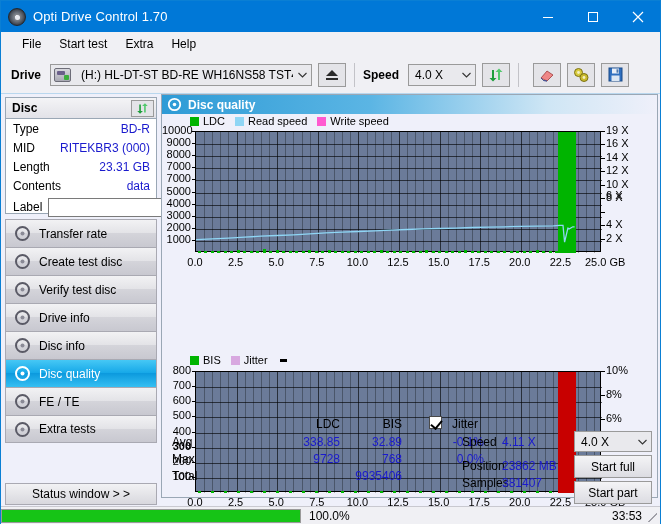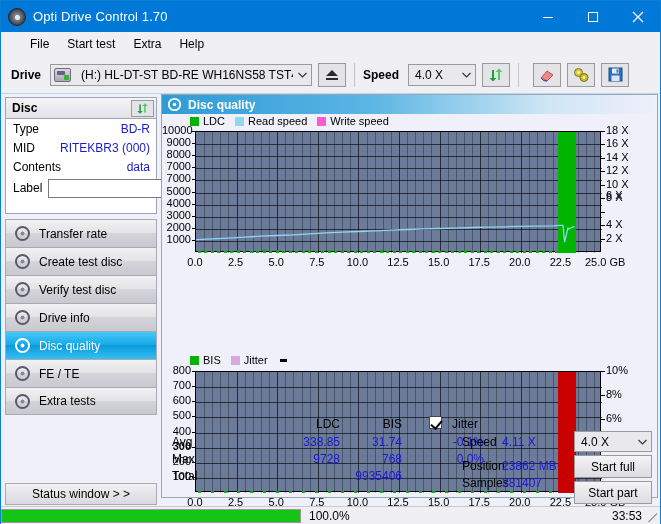--- a/index.html
+++ b/index.html
@@ -42,21 +42,21 @@
   .win-btn {
     width: 45px; height: 31px; display: flex; align-items: center; justify-content: center;
     color: #fff; font-size: 13px;
   }
   .win-btn svg { display: block; }
 
   
   .menubar {
     position: absolute; left: 0; top: 31px; width: 659px; height: 24px;
     background: #f0f0f4;
-    display: flex; align-items: center; padding-left: 20px;
+    display: flex; align-items: center; padding-left: 12px;
   }
   .menu-item {
     padding: 3px 9px; font-size: 12px; color: #000;
   }
 
   
   .toolbar {
     position: absolute; left: 0; top: 55px; width: 659px; height: 38px;
     background: #f0f0f4;
     display: flex; align-items: center;
@@ -316,20 +316,24 @@
     </div>
     <div class="disc-row">
       <span class="k">Type</span>
       <span class="v">BD-R</span>
     </div>
     <div class="disc-row">
       <span class="k">MID</span>
       <span class="v">RITEKBR3 (000)</span>
     </div>
     <div class="disc-row">
+      <span class="k">Length</span>
+      <span class="v">23.31 GB</span>
+    </div>
+    <div class="disc-row">
       <span class="k">Contents</span>
       <span class="v">data</span>
     </div>
     <div class="label-row">
       <span class="k">Label</span>
       <input class="label-in" type="text" placeholder="" style="">
       <div class="disc-btn">
         <svg width="15" height="15" viewBox="0 0 16 16">
           <circle cx="8" cy="8" r="7" fill="#e8e06a" stroke="#8a7f1e"></circle>
           <circle cx="8" cy="8" r="2.2" fill="#fdfbe2" stroke="#8a7f1e" stroke-width="0.7"></circle>
@@ -367,20 +371,29 @@
       <span>Verify test disc</span>
     </div>
     <div class="nav">
       <span class="nico">
         <svg width="17" height="17" viewBox="0 0 17 17">
             <circle cx="8.5" cy="8.5" r="6.5" fill="none" stroke="#5a5a66" stroke-width="2"></circle>
             <circle cx="8.5" cy="8.5" r="2" fill="#8a8a96"></circle>
           </svg>
       </span>
       <span>Drive info</span>
+    </div>
+    <div class="nav">
+      <span class="nico">
+        <svg width="17" height="17" viewBox="0 0 17 17">
+            <circle cx="8.5" cy="8.5" r="6.5" fill="none" stroke="#5a5a66" stroke-width="2"></circle>
+            <circle cx="8.5" cy="8.5" r="2" fill="#8a8a96"></circle>
+          </svg>
+      </span>
+      <span>Disc info</span>
     </div>
     <div class="nav sel">
       <span class="nico">
         <svg width="17" height="17" viewBox="0 0 17 17">
             <circle cx="8.5" cy="8.5" r="6.5" fill="none" stroke="#ffffff" stroke-width="2"></circle>
             <circle cx="8.5" cy="8.5" r="2" fill="#ffffff"></circle>
           </svg>
       </span>
       <span>Disc quality</span>
     </div>
@@ -578,21 +591,21 @@
         <div class="yr" style="left: 444px; top: 64.2222px;">8 X</div>
         <div style="position: absolute; background: rgb(0, 0, 0); left: 439px; top: 71px; width: 4px; height: 1px;"></div>
         <div class="yr" style="left: 444px; top: 50.7778px;">10 X</div>
         <div style="position: absolute; background: rgb(0, 0, 0); left: 439px; top: 58px; width: 4px; height: 1px;"></div>
         <div class="yr" style="left: 444px; top: 37.3333px;">12 X</div>
         <div style="position: absolute; background: rgb(0, 0, 0); left: 439px; top: 44px; width: 4px; height: 1px;"></div>
         <div class="yr" style="left: 444px; top: 23.8889px;">14 X</div>
         <div style="position: absolute; background: rgb(0, 0, 0); left: 439px; top: 31px; width: 4px; height: 1px;"></div>
         <div class="yr" style="left: 444px; top: 10.4444px;">16 X</div>
         <div style="position: absolute; background: rgb(0, 0, 0); left: 439px; top: 17px; width: 4px; height: 1px;"></div>
-        <div class="yr" style="left: 444px; top: -3px;">18 X</div>
+        <div class="yr" style="left: 444px; top: -3px;">19 X</div>
         <div style="position: absolute; background: rgb(0, 0, 0); left: 439px; top: 4px; width: 4px; height: 1px;"></div>
         <div class="xl" style="left: 17px; top: 129px; width: 32px; text-align: center;">0.0</div>
         <div class="xl" style="left: 57.6px; top: 129px; width: 32px; text-align: center;">2.5</div>
         <div class="xl" style="left: 98.2px; top: 129px; width: 32px; text-align: center;">5.0</div>
         <div class="xl" style="left: 138.8px; top: 129px; width: 32px; text-align: center;">7.5</div>
         <div class="xl" style="left: 179.4px; top: 129px; width: 32px; text-align: center;">10.0</div>
         <div class="xl" style="left: 220px; top: 129px; width: 32px; text-align: center;">12.5</div>
         <div class="xl" style="left: 260.6px; top: 129px; width: 32px; text-align: center;">15.0</div>
         <div class="xl" style="left: 301.2px; top: 129px; width: 32px; text-align: center;">17.5</div>
         <div class="xl" style="left: 341.8px; top: 129px; width: 32px; text-align: center;">20.0</div>
@@ -738,21 +751,21 @@
       </div>
 
     <div class="stats">
       <div class="lbl" style="left:118px;top:4px;width:60px;text-align:right">LDC</div>
       <div class="lbl" style="left:190px;top:4px;width:50px;text-align:right">BIS</div>
       <div class="cbox" style="left:267px;top:3px"></div>
       <div class="lbl" style="left:290px;top:4px">Jitter</div>
 
       <div class="lbl" style="left:10px;top:22px">Avg</div>
       <div class="val" style="left:100px;top:22px;width:78px">338.85</div>
-      <div class="val" style="left:182px;top:22px;width:58px">31.74</div>
+      <div class="val" style="left:182px;top:22px;width:58px">32.89</div>
       <div class="val" style="left:262px;top:22px;width:60px">-0.1%</div>
 
       <div class="lbl" style="left:10px;top:39px">Max</div>
       <div class="val" style="left:100px;top:39px;width:78px">9728</div>
       <div class="val" style="left:182px;top:39px;width:58px">768</div>
       <div class="val" style="left:262px;top:39px;width:60px">0.0%</div>
 
       <div class="lbl" style="left:10px;top:56px">Total</div>
       <div class="val" style="left:174px;top:56px;width:66px">9935406</div>
 

